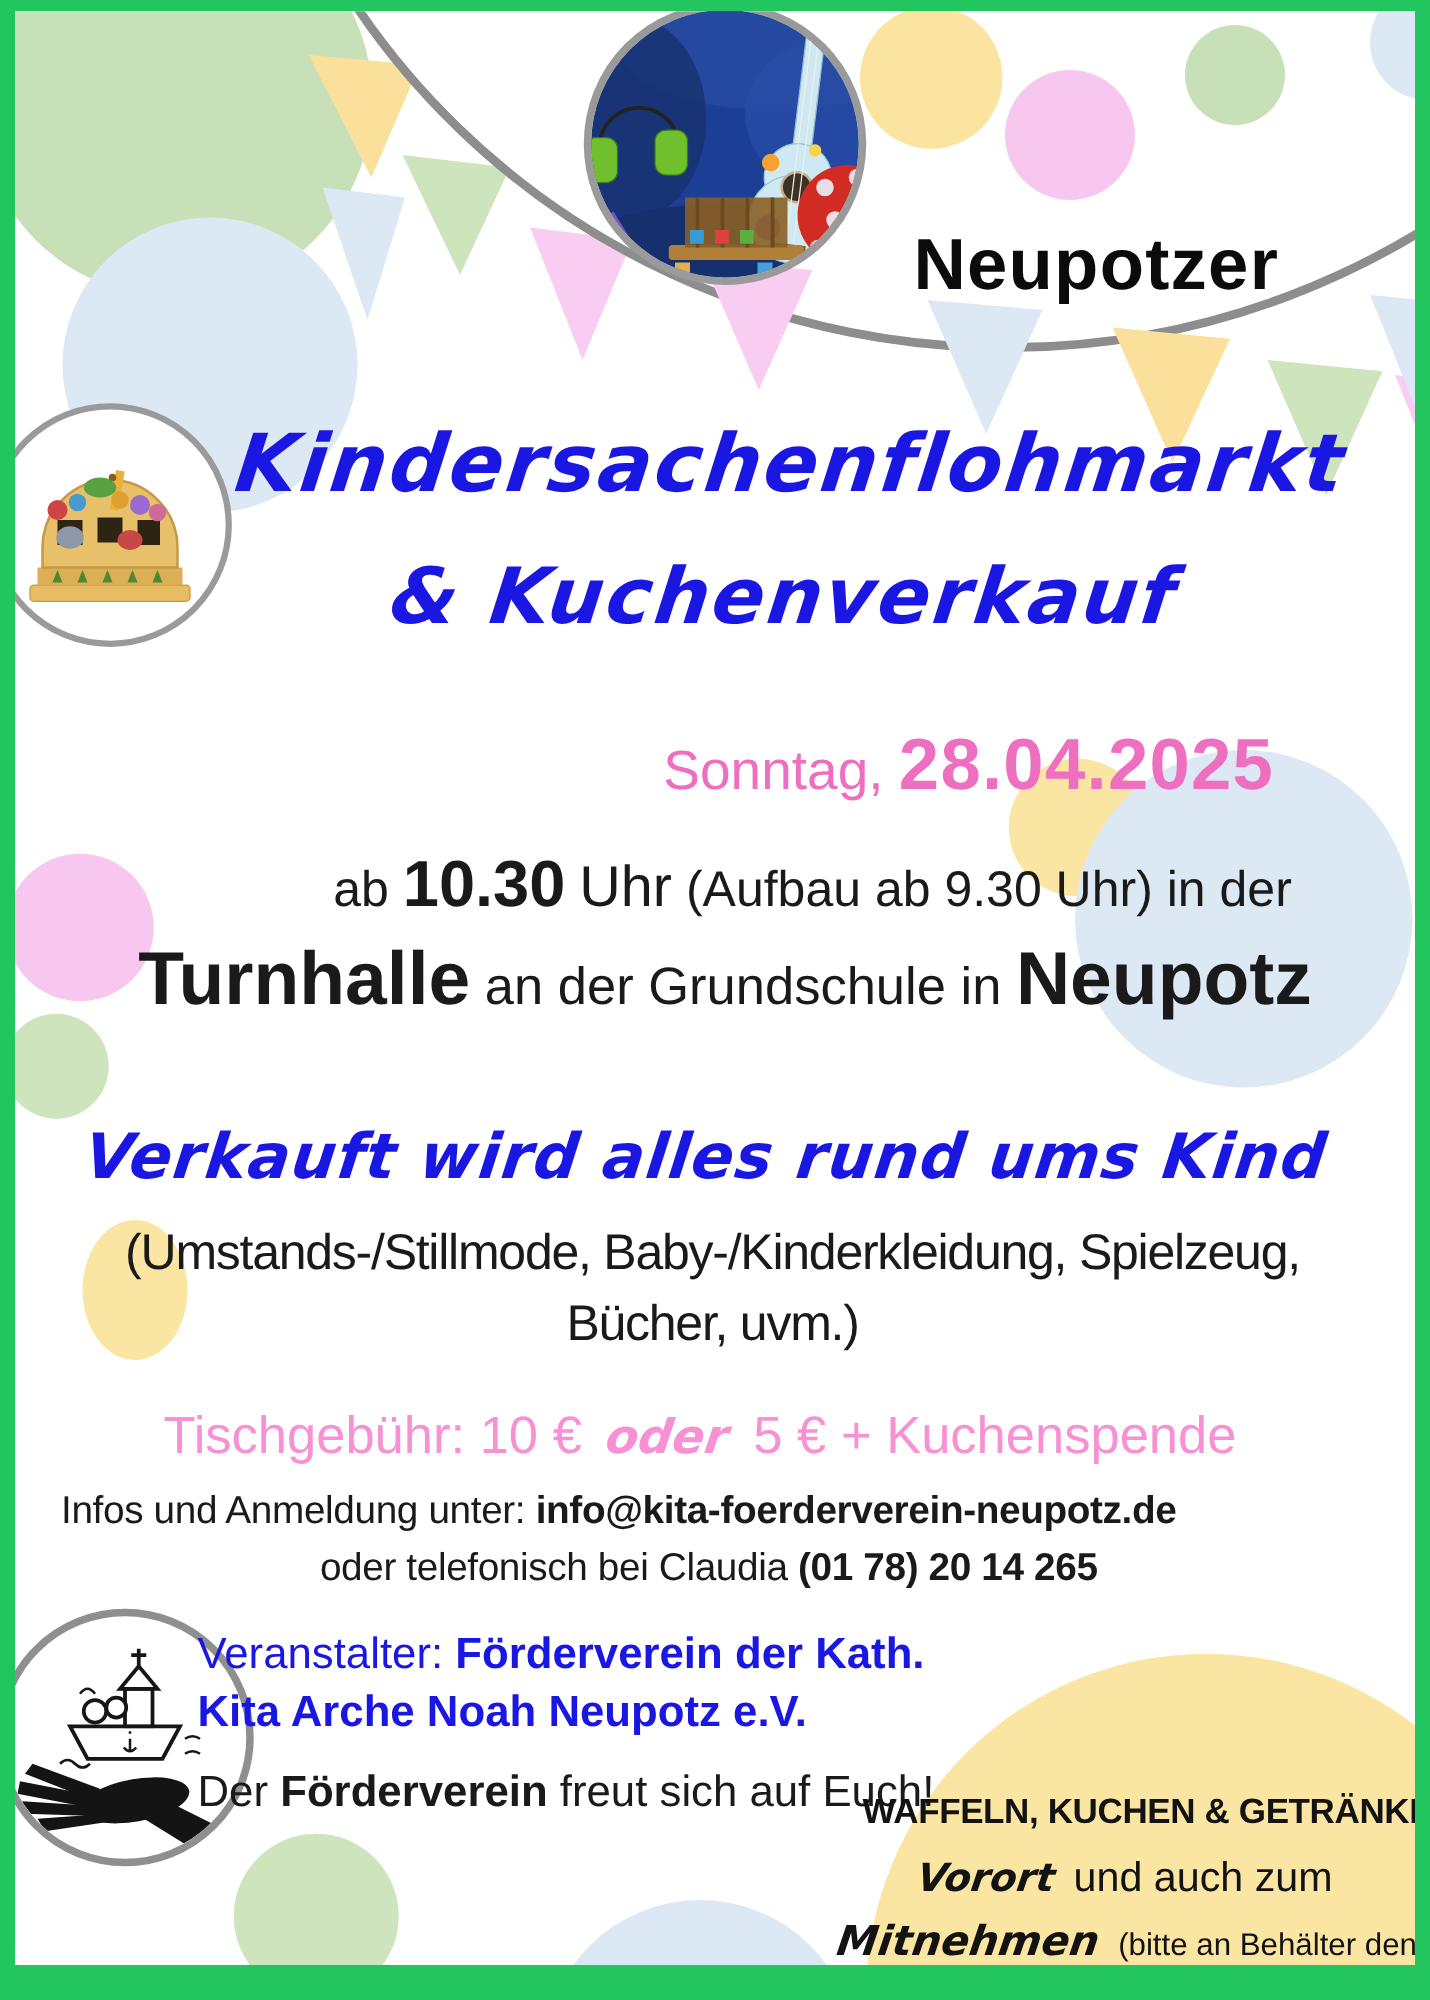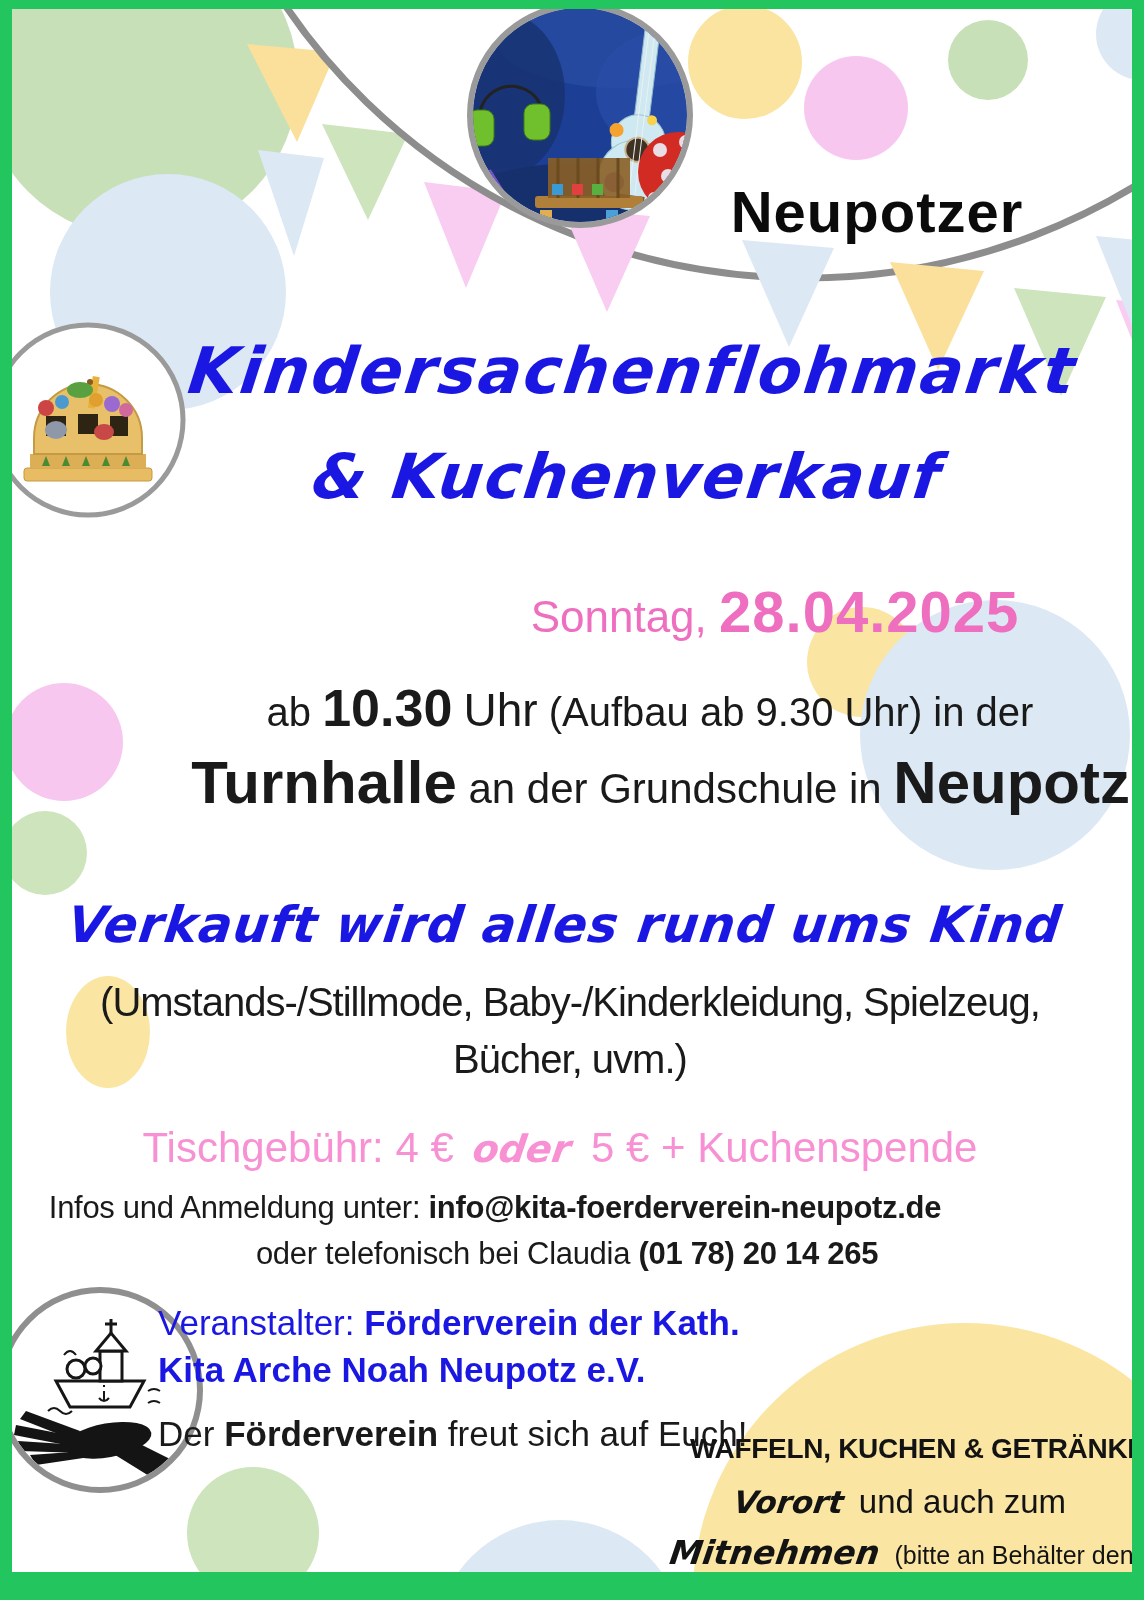--- a/index.html
+++ b/index.html
@@ -20,21 +20,21 @@
           transform:skewX(-7deg);}
   
   .brand{top:178px;left:377px;width:1000px;font-size:58px;font-weight:700;color:#0b0b0b;letter-spacing:1px;}
   .title1{top:334px;left:133px;width:1000px;font-size:64px;letter-spacing:2px;}
   .title2{top:440px;left:127px;width:1000px;font-size:62px;letter-spacing:2px;}
   .dateline{top:578px;left:275px;width:1000px;font-size:44px;}
   .dateline .date{font-size:58px;font-weight:700;letter-spacing:1px;}
   .timeline{top:678px;left:150px;width:1000px;font-size:40px;}
   .timeline .time{font-size:52px;font-weight:700;}
   .timeline .unit{font-size:46px;}
-  .locline{top:748px;left:30px;width:1100px;font-size:42px;text-align:right;}
+  .locline{top:748px;left:30px;width:1100px;font-size:42px;}
   .locline .big{font-size:60px;font-weight:700;}
   .salesline{top:896px;left:65px;width:1000px;font-size:50px;letter-spacing:1px;}
   .det1{top:980px;left:70px;width:1000px;font-size:40px;letter-spacing:-1px;text-align:center;}
   .det2{top:1037px;left:70px;width:1000px;font-size:40px;letter-spacing:-1px;}
   .feeline{top:1124px;left:60px;width:1000px;font-size:42px;}
   .feeline .script{font-size:38px;margin:0 8px;}
   .contact1{top:1190px;left:0px;width:990px;font-size:31px;letter-spacing:-0.3px;}
   .contact2{top:1236px;left:0px;width:1134px;font-size:31px;letter-spacing:-0.3px;}
   .org1{top:1303px;left:158px;font-size:35px;}
   .org2{top:1350px;left:158px;font-size:35px;font-weight:700;}
@@ -255,21 +255,21 @@
      <span class="big">Turnhalle</span>
      <span>an der Grundschule in</span>
      <span class="big">Neupotz</span>
    </div>
 
    <div class="cline salesline blue"><span class="scriptline" style="display:inline-block">Verkauft wird alles rund ums Kind</span></div>
    <div class="cline det1">(Umstands-/Stillmode, Baby-/Kinderkleidung, Spielzeug,</div>
    <div class="cline det2">Bücher, uvm.)</div>
 
    <div class="cline feeline pink2">
-     <span>Tischgebühr: 4 €</span>
+     <span>Tischgebühr: 10 €</span>
      <span class="script">oder</span>
      <span>5 € + Kuchenspende</span>
    </div>
 
    <div class="cline contact1">
      <span>Infos und Anmeldung unter:</span>
      <span class="b">info@kita-foerderverein-neupotz.de</span>
    </div>
    <div class="cline contact2">
      <span>oder telefonisch bei Claudia</span>

